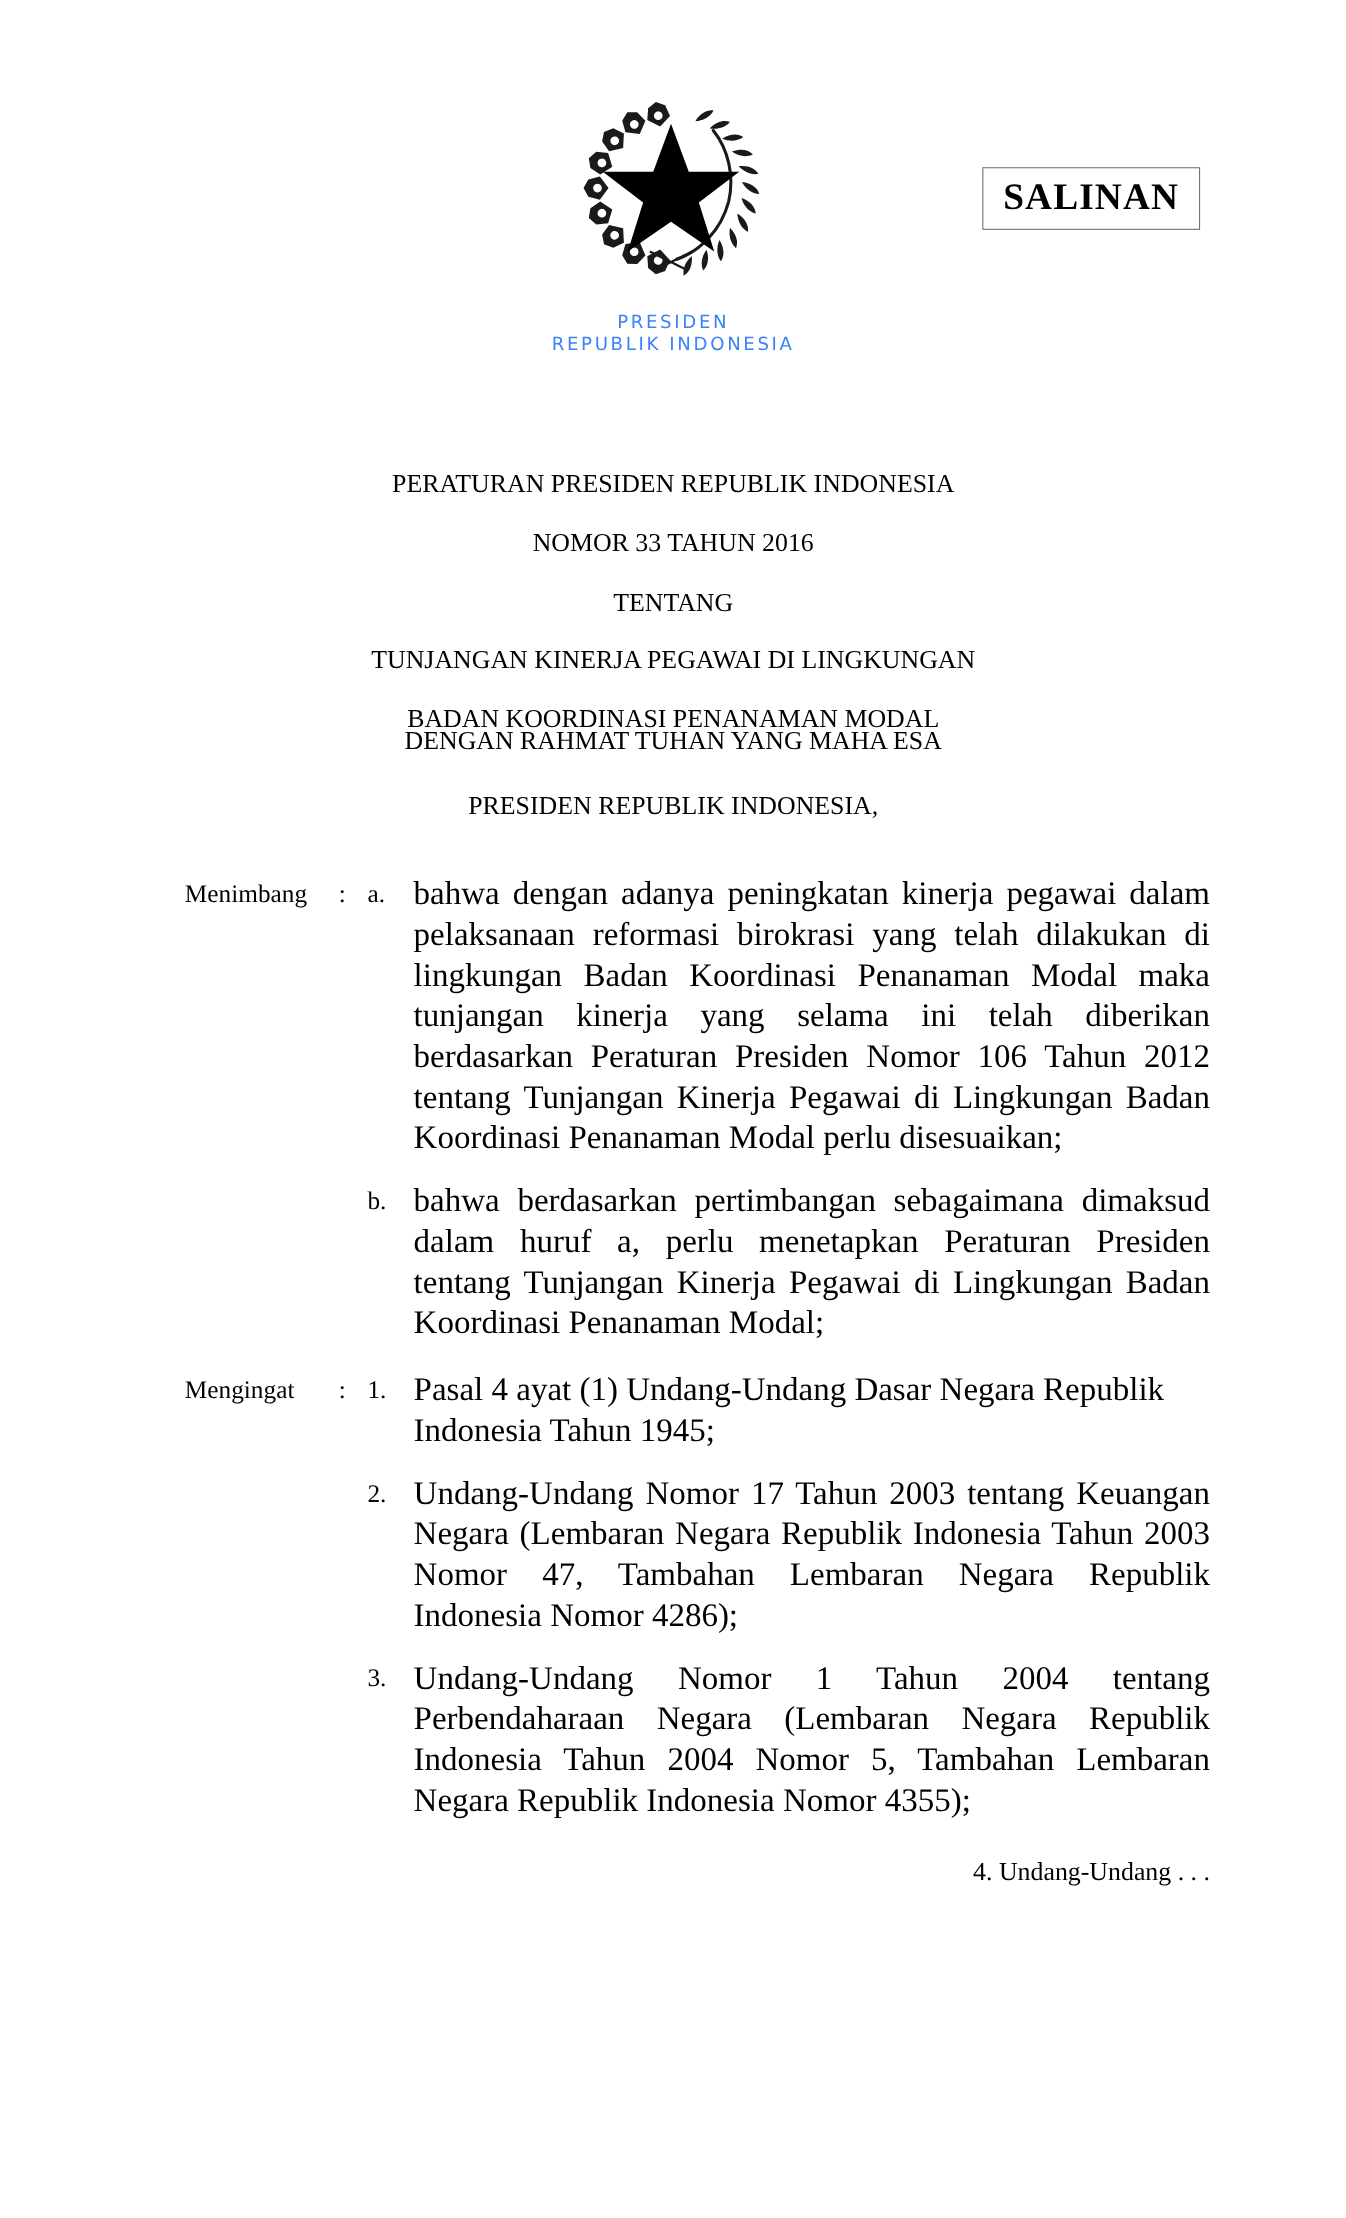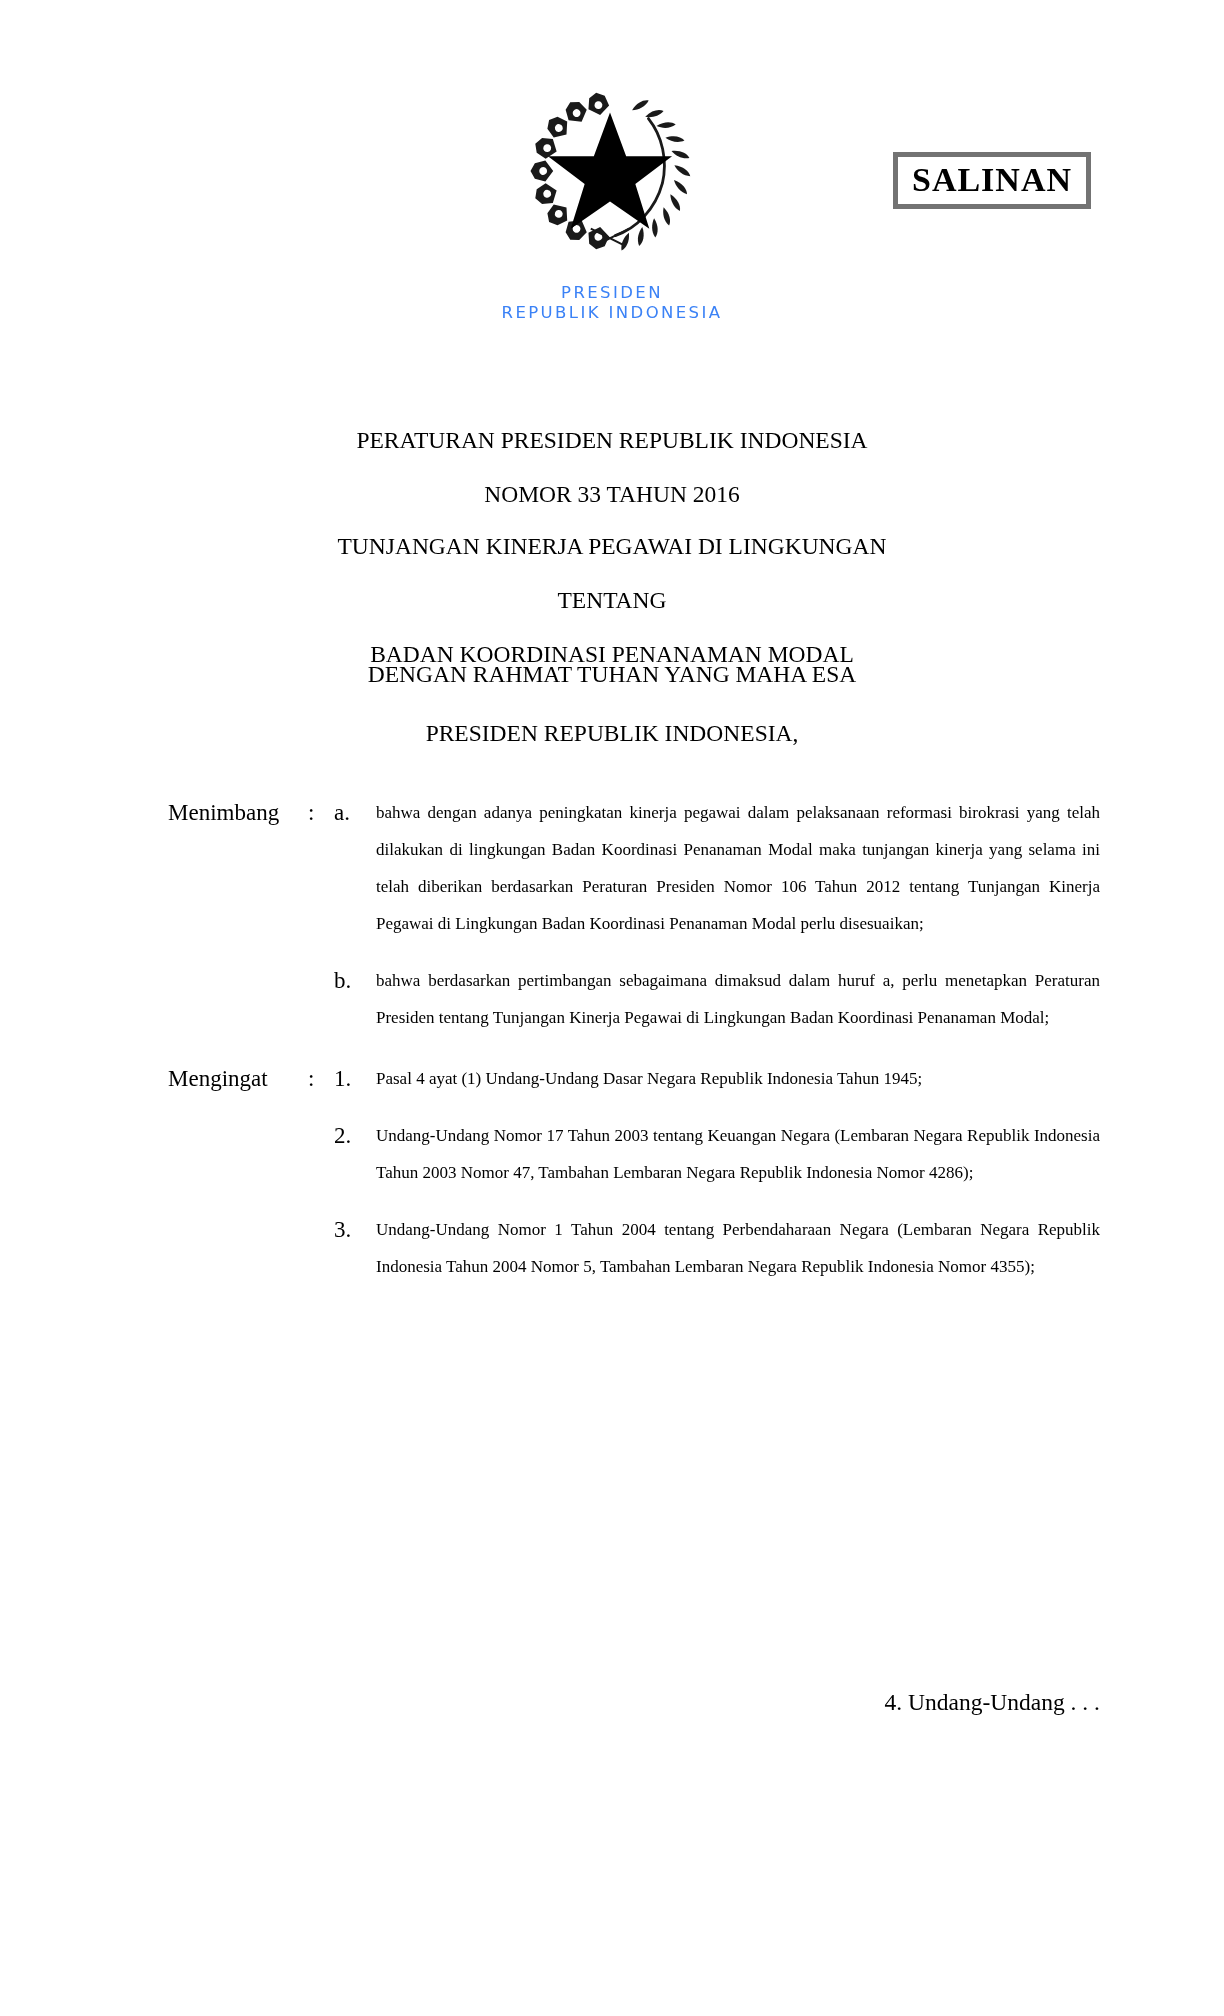--- a/index.html
+++ b/index.html
@@ -53,21 +53,21 @@
   .emblem-caption .l1 { display: block; }
   .emblem-caption .l2 { display: block; }
 
   
   .salinan-box {
     position: absolute;
     left: 893px;
     top: 152px;
     width: 198px;
     height: 57px;
-    border: 5px solid #737373;
+    border: 1px solid #737373;
     box-sizing: border-box;
     display: flex;
     align-items: center;
     justify-content: center;
   }
   .salinan-text {
     font-family: "Liberation Serif", "DejaVu Serif", serif;
     font-weight: bold;
     font-size: 34px;
     letter-spacing: 1px;
@@ -140,21 +140,21 @@
   .item + .item { margin-top: 20px; }
 
   .marker {
     flex: 0 0 42px;
     width: 42px;
     font-size: 23px;
     line-height: 37px;
   }
   .item-text {
     flex: 1 1 auto;
-    font-size: 17px;
+    font-size: 30px;
     line-height: 37px;
     text-align: justify;
     text-justify: inter-word;
     hyphens: none;
   }
   .item-text.no-justify { text-align: left; }
 
   .section-gap { height: 24px; }
 
   
@@ -264,22 +264,22 @@
     <span class="l2">REPUBLIK INDONESIA</span>
   </div>
 
   <div class="salinan-box">
     <span class="salinan-text">SALINAN</span>
   </div>
 
   <div class="title-block">
     <span class="line">PERATURAN PRESIDEN REPUBLIK INDONESIA</span>
     <span class="line">NOMOR 33 TAHUN 2016</span>
+    <span class="line">TENTANG</span>
     <span class="line gap-before">TUNJANGAN KINERJA PEGAWAI DI LINGKUNGAN</span>
-    <span class="line">TENTANG</span>
     <span class="line">BADAN KOORDINASI PENANAMAN MODAL</span>
   </div>
 
   <div class="invocation">
     <span class="line">DENGAN RAHMAT TUHAN YANG MAHA ESA</span>
     <span class="line second">PRESIDEN REPUBLIK INDONESIA,</span>
   </div>
 
   <div class="body-area">
 

